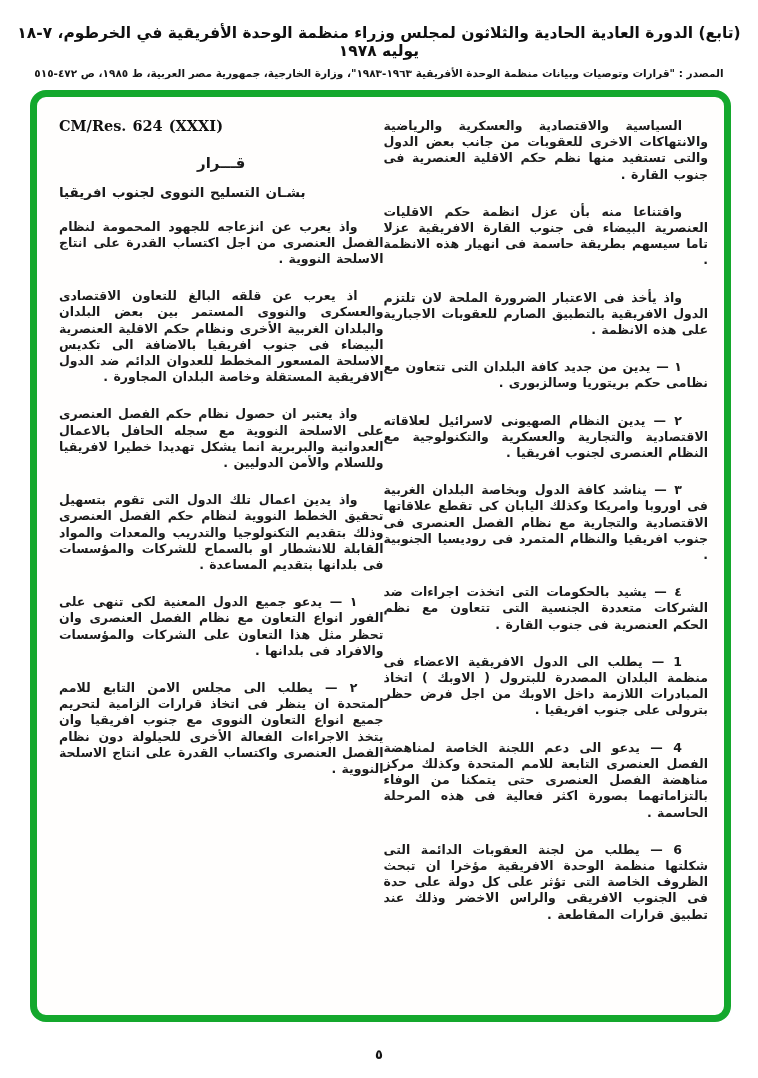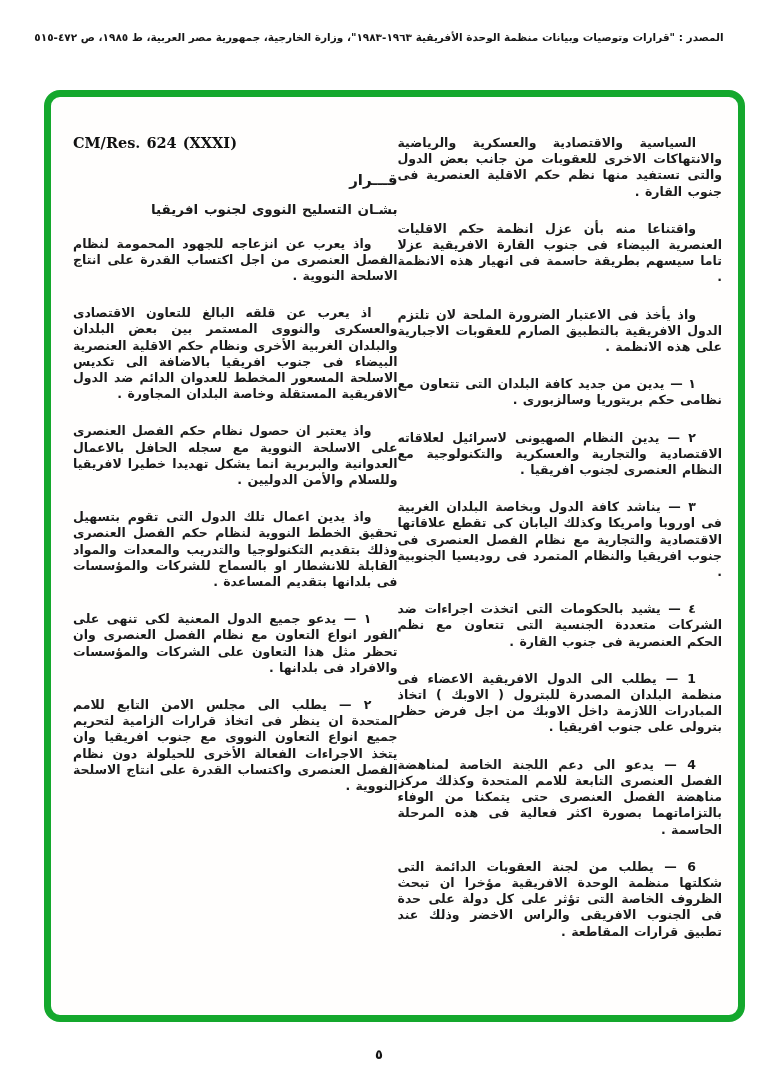--- a/index.html
+++ b/index.html
@@ -22,28 +22,28 @@
     letter-spacing:0;
     color:#101010;
   }
   .page-header .line2{
     font-size:10.5px;
     margin-top:7px;
     color:#161616;
   }
   .frame{
     position:absolute;
-    left:44px;top:90px;
+    left:30px;top:90px;
     width:701px;height:932px;
     box-sizing:border-box;
     border:7px solid #14a82d;
     border-radius:16px;
     display:flex;
     flex-direction:row;
-    padding:38px 16px 0 22px;
+    padding:21px 16px 0 22px;
     background:#fffefd;
   }
   .col{
     flex:1 1 0;
     direction:rtl;
     text-align:justify;
     font-weight:bold;
     font-size:12.5px;
     line-height:16.2px;
     color:#1b1b1b;
@@ -57,45 +57,46 @@
     direction:ltr;
     text-align:left;
     font-family:"DejaVu Serif","Liberation Serif",serif;
     font-size:14.5px;
     font-weight:bold;
     margin:6px 0 22px 0;
     text-indent:0 !important;
     color:#111;
   }
   .res-title{
-    text-align:right;
+    text-align:center;
     font-size:15px;
     margin:0 0 13px 0 !important;
     text-indent:0 !important;
   }
   .res-subtitle{
-    text-align:right;
+    text-align:left;
     font-size:13.5px;
     margin:0 0 18px 0 !important;
     text-indent:0 !important;
   }
   .page-number{
     position:absolute;
     left:0;right:0;
     bottom:16px;
     text-align:center;
     font-weight:bold;
     font-size:13px;
     color:#111;
   }
 </style>
 </head>
 <body>
 
 <div class="page-header">
+  <div class="line1">(تابع) الدورة العادية الحادية والثلاثون لمجلس وزراء منظمة الوحدة الأفريقية في الخرطوم، ٧-١٨ يوليه ١٩٧٨</div>
   <div class="line2">المصدر : "قرارات وتوصيات وبيانات منظمة الوحدة الأفريقية ١٩٦٣-١٩٨٣"، وزارة الخارجية، جمهورية مصر العربية، ط ١٩٨٥، ص ٤٧٢-٥١٥</div>
 </div>
 
 <div class="frame" style="border-color: rgb(20, 168, 45);">
 
   <div class="col">
     <p class="doc-ref">CM/Res. 624 (XXXI)</p>
     <p class="res-title">قـــرار</p>
     <p class="res-subtitle">بشـان التسليح النووى لجنوب افريقيا</p>
     <p>واذ يعرب عن انزعاجه للجهود المحمومة لنظام الفصل العنصرى من اجل اكتساب القدرة على انتاج الاسلحة النووية .</p>

